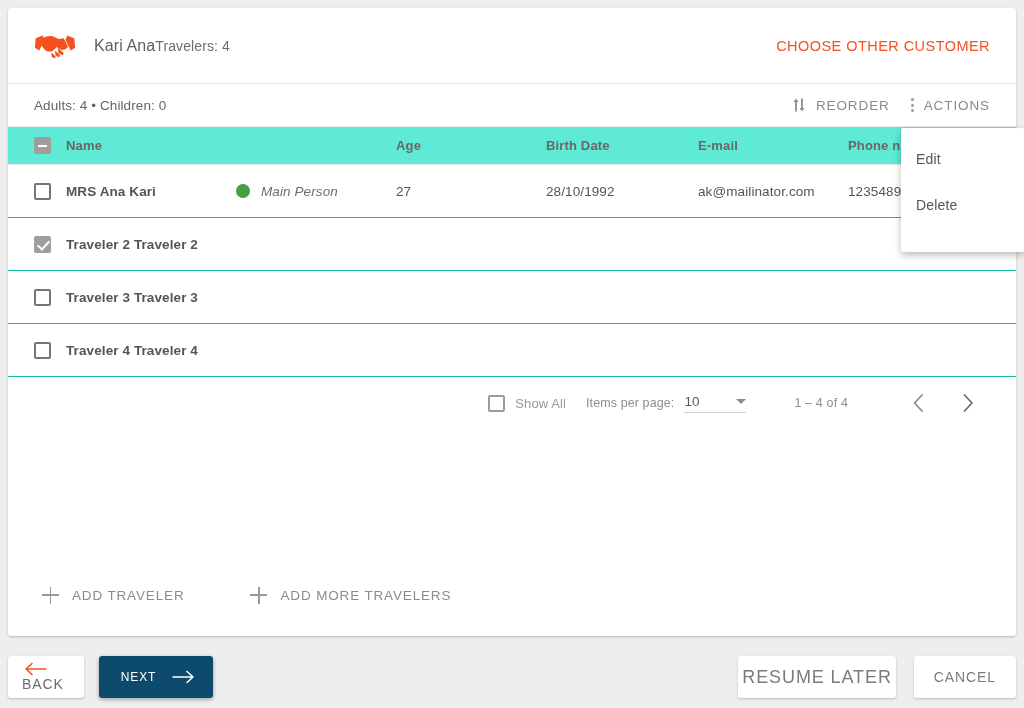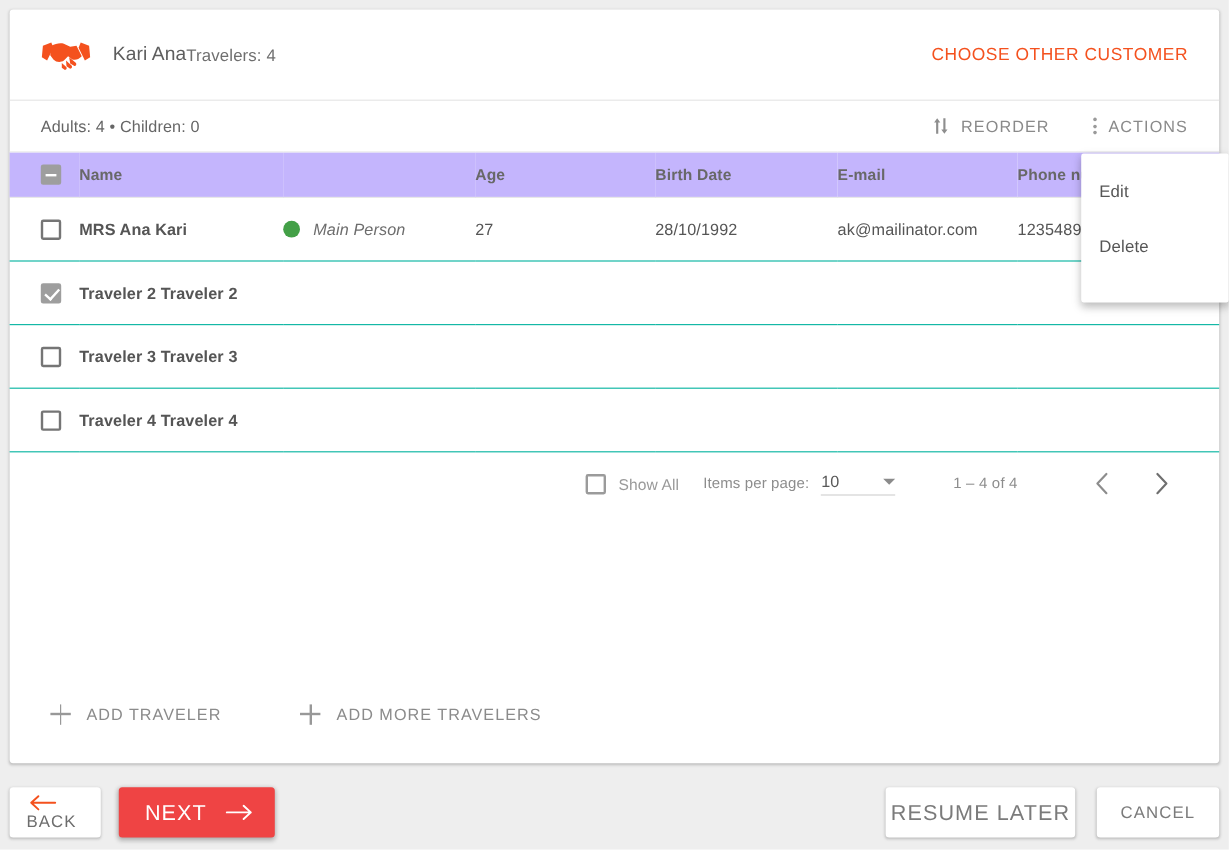--- a/index.html
+++ b/index.html
@@ -78,21 +78,21 @@
   }
   .pax-summary {
     font-size: 13.5px;
     color: #666;
     letter-spacing: .1px;
   }
   .toolbar-actions {
     margin-left: auto;
     display: flex;
     align-items: flex-start;
-    gap: 16px;
+    gap: 1px;
   }
   .tool-btn {
     display: flex;
     align-items: center;
     background: none;
     border: none;
     font-family: inherit;
     font-size: 13.5px;
     letter-spacing: .9px;
     color: #8a8a8a;
@@ -100,21 +100,21 @@
     padding: 6px 10px;
   }
   .tool-btn .tb-label { margin-left: 9px; }
   .reorder-icon { width: 16px; height: 16px; display:block; }
   .kebab-icon { width: 4px; height: 16px; display: flex; flex-direction: column; justify-content: center; gap: 2.5px; align-items:center; }
   .kebab-icon i { width: 3px; height: 3px; background: #9a9a9a; border-radius: 50%; display:block; }
 
   
   .tbl { width: 100%; border-collapse: collapse; table-layout: fixed; }
   .tbl thead th {
-    background: #c4b5fd;
+    background: #5eead4;
     height: 38px;
     font-size: 13px;
     font-weight: bold;
     color: #686868;
     text-align: left;
     border-bottom: 1px solid #e8e8e8;
     border-top: 1px solid #ededed;
     letter-spacing: .15px;
     padding: 0;
     vertical-align: middle;
@@ -295,21 +295,21 @@
     background: #fff;
     box-shadow: 0 1px 3px rgba(0,0,0,.13), 0 1px 2px rgba(0,0,0,.10);
     letter-spacing: .9px;
   }
   .btn-back {
     height: 42px; padding: 0 20px 0 14px;
     font-size: 14px; color: #6d6d6d; flex-direction: column;
   }
   .btn-next {
     height: 42px; padding: 0 18px 0 22px;
-    background: #ef4444; color: #fff; font-size: 18px;
+    background: #0c4a6e; color: #fff; font-size: 12px;
     margin-left: 15px;
     box-shadow: 0 1px 4px rgba(0,0,0,.20), 0 2px 4px rgba(0,0,0,.14);
   }
   .btn-resume {
     height: 42px; padding: 0 4px;
     font-size: 18px; color: #7b7b7b;
     margin-left: auto;
   }
   .btn-cancel {
     height: 42px; padding: 0 20px;

